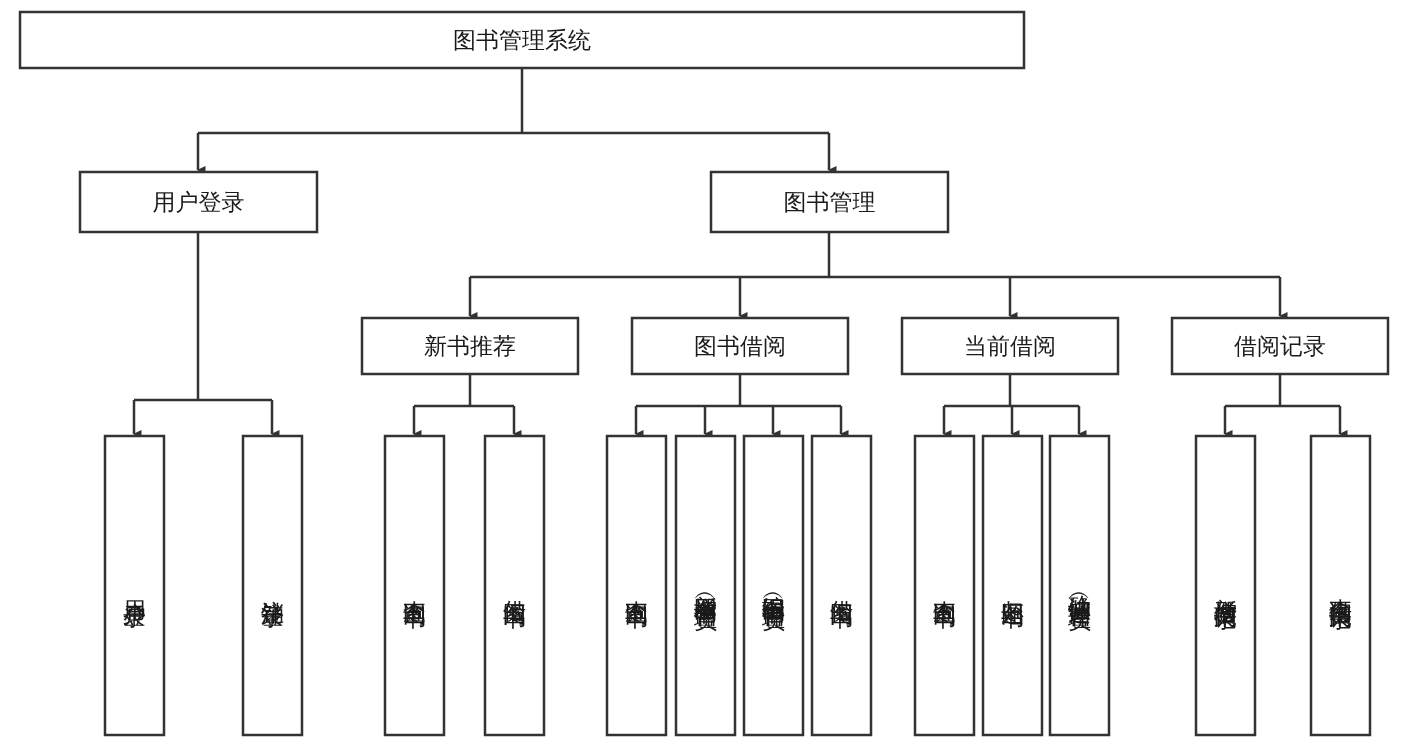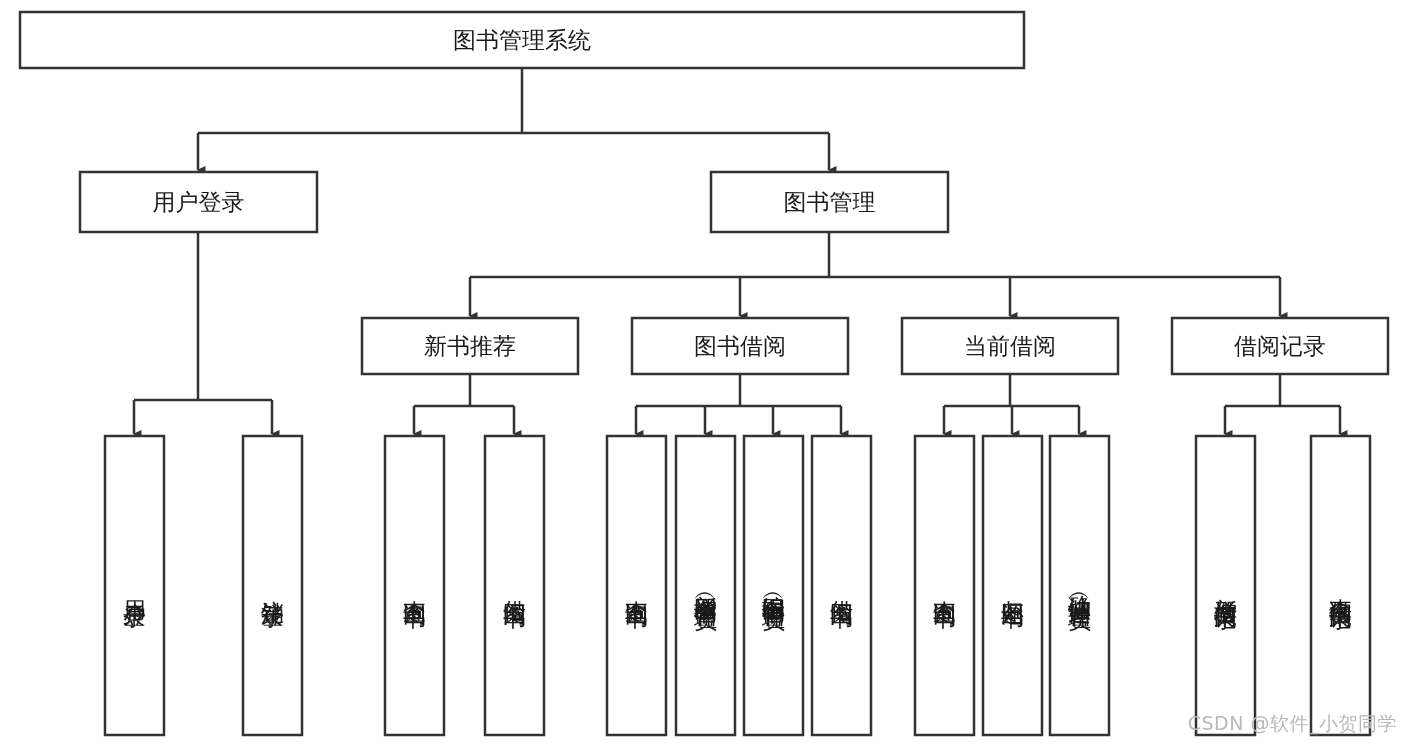--- a/index.html
+++ b/index.html
@@ -207,15 +207,14 @@
       <div class="leaf-label" style="left: 676px; top: 436px; width: 59px; height: 299px; display: flex; align-items: center; justify-content: center;">新增图书（管理员）</div>
       <div class="leaf-label" style="left: 744px; top: 436px; width: 59px; height: 299px; display: flex; align-items: center; justify-content: center;">编辑图书（管理员）</div>
       <div class="leaf-label" style="left: 812px; top: 436px; width: 59px; height: 299px; display: flex; align-items: center; justify-content: center;">借阅图书</div>
       <div class="leaf-label" style="left: 915px; top: 436px; width: 59px; height: 299px; display: flex; align-items: center; justify-content: center;">查询图书</div>
       <div class="leaf-label" style="left: 983px; top: 436px; width: 59px; height: 299px; display: flex; align-items: center; justify-content: center;">归还图书</div>
       <div class="leaf-label" style="left: 1050px; top: 436px; width: 59px; height: 299px; display: flex; align-items: center; justify-content: center;">确认归还（管理员）</div>
       <div class="leaf-label" style="left: 1196px; top: 436px; width: 59px; height: 299px; display: flex; align-items: center; justify-content: center;">新增借阅记录</div>
       <div class="leaf-label" style="left: 1311px; top: 436px; width: 59px; height: 299px; display: flex; align-items: center; justify-content: center;">查询借阅记录</div>
     </div>
 
-  <div class="watermark">CSDN @软件_小贺同学</div>
 
 </div>
 
 </body></html>

